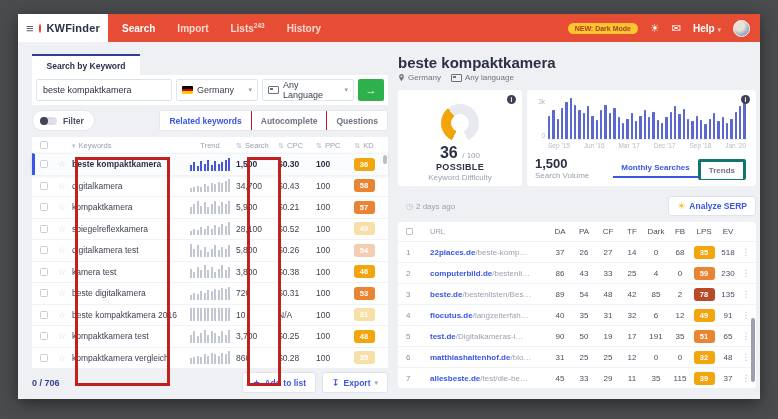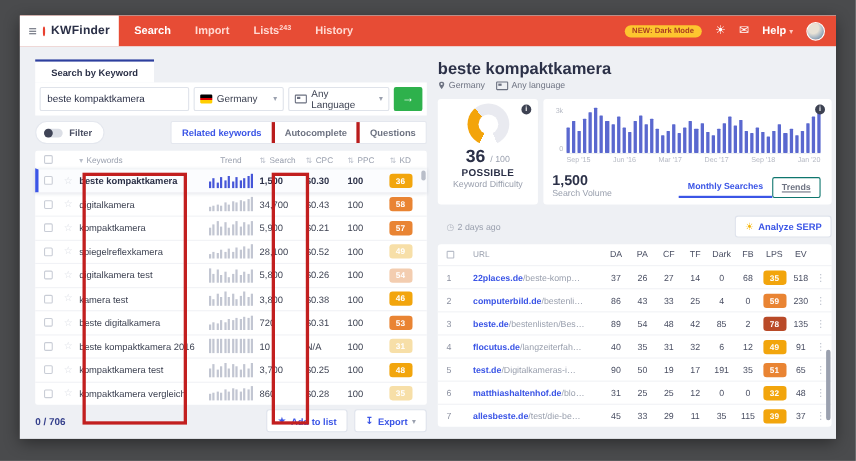--- a/index.html
+++ b/index.html
@@ -38,21 +38,21 @@
   .flag-de { width:11px; height:8px; flex:0 0 auto; background:linear-gradient(#000 0 33%, #d00 33% 66%, #ffce00 66%); border-radius:1px; }
   .lang-ico { width:11px; height:8px; flex:0 0 auto; border:1px solid #6b7080; border-radius:1px; position:relative; }
   .lang-ico:before { content:""; position:absolute; left:1px; top:1px; width:3px; height:2px; background:#6b7080; }
   .search-btn { width:26px; background:#2eb14c; border-radius:2px; color:#fff; display:flex; align-items:center; justify-content:center; font-size:11px; cursor:pointer; flex:0 0 auto; }
   .filter-row { margin-top:5px; display:flex; align-items:center; height:21px; }
   .filter-pill { background:#fff; border:1px solid #e4e7ee; border-radius:11px; height:21px; display:flex; align-items:center; gap:6px; padding:0 10px 0 7px; cursor:pointer; }
   .toggle { width:17px; height:8px; border-radius:4px; background:#dcdfe6; position:relative; }
   .toggle:before { content:""; position:absolute; left:0; top:-0px; width:8px; height:8px; border-radius:50%; background:#3f4456; }
   .filter-label { font-size:8.5px; font-weight:700; color:#4a4f63; }
   .result-tabs { margin-left:auto; display:flex; background:#fff; border:1px solid #e4e7ee; border-radius:2px; height:21px; }
-  .result-tab { padding:0 9px; display:flex; align-items:center; font-size:8.5px; font-weight:700; color:#6e7382; cursor:pointer; border-left:3px solid #b91c1c; }
+  .result-tab { padding:0 9px; display:flex; align-items:center; font-size:8.5px; font-weight:700; color:#6e7382; cursor:pointer; border-left:1px solid #b91c1c; }
   .result-tab:first-child { border-left:none; }
   .result-tab.active { color:#3b55e6; }
 
   .kw-table { margin-top:6px; background:#fff; border-radius:2px; position:relative; }
   .kt-head { display:grid; grid-template-columns:18px 14px 1fr 52px 42px 38px 30px 36px; align-items:center; height:16px; padding:0 6px 0 8px; color:#9aa0ae; font-size:7.5px; }
   .kt-head .sort { font-size:7px; color:#b9bec9; margin-right:1px; }
   .kt-row { display:grid; grid-template-columns:18px 14px 1fr 52px 42px 38px 30px 36px; align-items:center; height:21.5px; padding:0 6px 0 8px; border-top:1px solid #f1f2f6; font-size:8.5px; color:#3d4252; cursor:pointer; position:relative; }
   .kt-row.active { background:#fbfcfe; border-left:3px solid #3b55e6; padding-left:5px; box-shadow:0 1px 3px rgba(40,50,90,.12); }
   .kt-row.active .kw-name, .kt-row.active .num { font-weight:800; color:#2b3047; }
   .cb { width:8px; height:8px; border:1px solid #c9cdd6; border-radius:1.5px; background:#fff; }
@@ -79,41 +79,41 @@
   .foot-btn .caret { font-size:7px; color:#9aa0ae; }
 
   
   .right { position:absolute; left:380px; top:40px; width:358px; }
   .kw-title { font-size:15px; font-weight:800; color:#2b3047; }
   .kw-meta { display:flex; align-items:center; gap:10px; margin-top:2px; }
   .meta-item { display:flex; align-items:center; gap:3px; font-size:8px; color:#6e7382; }
   .pin { width:7px; height:7px; }
   .cards { display:flex; gap:5px; margin-top:8px; height:96px; }
   .card { background:#fff; border-radius:3px; position:relative; }
-  .kd-card { width:91px; display:flex; flex-direction:column; align-items:center; padding-top:4px; }
+  .kd-card { width:124px; display:flex; flex-direction:column; align-items:center; padding-top:14px; }
   .info-ico { position:absolute; top:5px; right:6px; width:9px; height:9px; border-radius:50%; background:#3d4252; color:#fff; font-size:6.5px; font-weight:800; display:flex; align-items:center; justify-content:center; cursor:pointer; }
   .donut { width:38px; height:38px; border-radius:50%; background:conic-gradient(from 205deg, #f3a40a 0 115deg, #e9eaf0 115deg 310deg, #fff 310deg 360deg); position:relative; }
   .donut:after { content:""; position:absolute; inset:10px; background:#fff; border-radius:50%; }
   .kd-score { margin-top:2px; font-size:16px; font-weight:800; color:#2b3047; line-height:1.1; }
   .kd-score span { font-size:8px; font-weight:400; color:#9aa0ae; }
   .kd-verdict { font-size:9px; font-weight:800; color:#2b3047; letter-spacing:.3px; }
   .kd-label { font-size:8px; color:#9aa0ae; margin-top:1px; }
   .sv-card { flex:1; padding:8px 10px 6px 8px; display:flex; flex-direction:column; }
   .chart-zone { display:flex; gap:3px; height:42px; }
   .y-axis { display:flex; flex-direction:column; justify-content:space-between; font-size:6.5px; color:#b6bac4; text-align:right; width:10px; padding-bottom:1px; }
   .bars { flex:1; display:flex; align-items:flex-end; gap:2px; border-bottom:1px solid #eceef2; }
   .bars i { flex:1; background:#5a68cf; display:block; border-radius:.5px; }
   .x-axis { display:flex; justify-content:space-between; font-size:6.5px; color:#b6bac4; padding-left:13px; margin-top:2px; }
   .sv-bottom { margin-top:auto; display:flex; align-items:flex-end; }
   .sv-val { font-size:13px; font-weight:800; color:#2b3047; line-height:1.1; }
   .sv-label { font-size:8px; color:#9aa0ae; }
   .sv-btns { margin-left:auto; display:flex; align-items:flex-start; }
   .sv-btn { font-size:8px; font-weight:800; padding:4px 8px; cursor:pointer; }
   .sv-btn.active { color:#3b55e6; border-bottom:2px solid #3b55e6; }
-  .sv-btn.plain { color:#6e7382; border:1px solid #0f766e; border-radius:2px; border-bottom-width:1px;text-decoration:underline; }
+  .sv-btn.plain { color:#6e7382; border:3px solid #0f766e; border-radius:2px; border-bottom-width:1px; }
 
   .serp-head { display:flex; align-items:center; margin-top:9px; height:22px; }
   .serp-title { font-size:13px; font-weight:800; color:#2b3047; }
   .serp-age { display:flex; align-items:center; gap:3px; font-size:8px; color:#9aa0ae; margin-left:8px; }
   .clock { font-size:8px; color:#b6bac4; }
   .analyze-btn { margin-left:auto; background:#fff; border:1px solid #dfe3ec; border-radius:3px; height:20px; display:flex; align-items:center; gap:4px; padding:0 8px; font-size:8.5px; font-weight:800; color:#3b55e6; cursor:pointer; }
   .analyze-btn .zap { color:#f5b50a; font-size:9px; }
 
   .serp-table { margin-top:5px; background:#fff; border-radius:3px; position:relative; }
   .st-head { display:grid; grid-template-columns:24px 118px repeat(8, 1fr) 12px; align-items:center; height:19px; padding:0 4px 0 8px; color:#9aa0ae; font-size:7.5px; }

